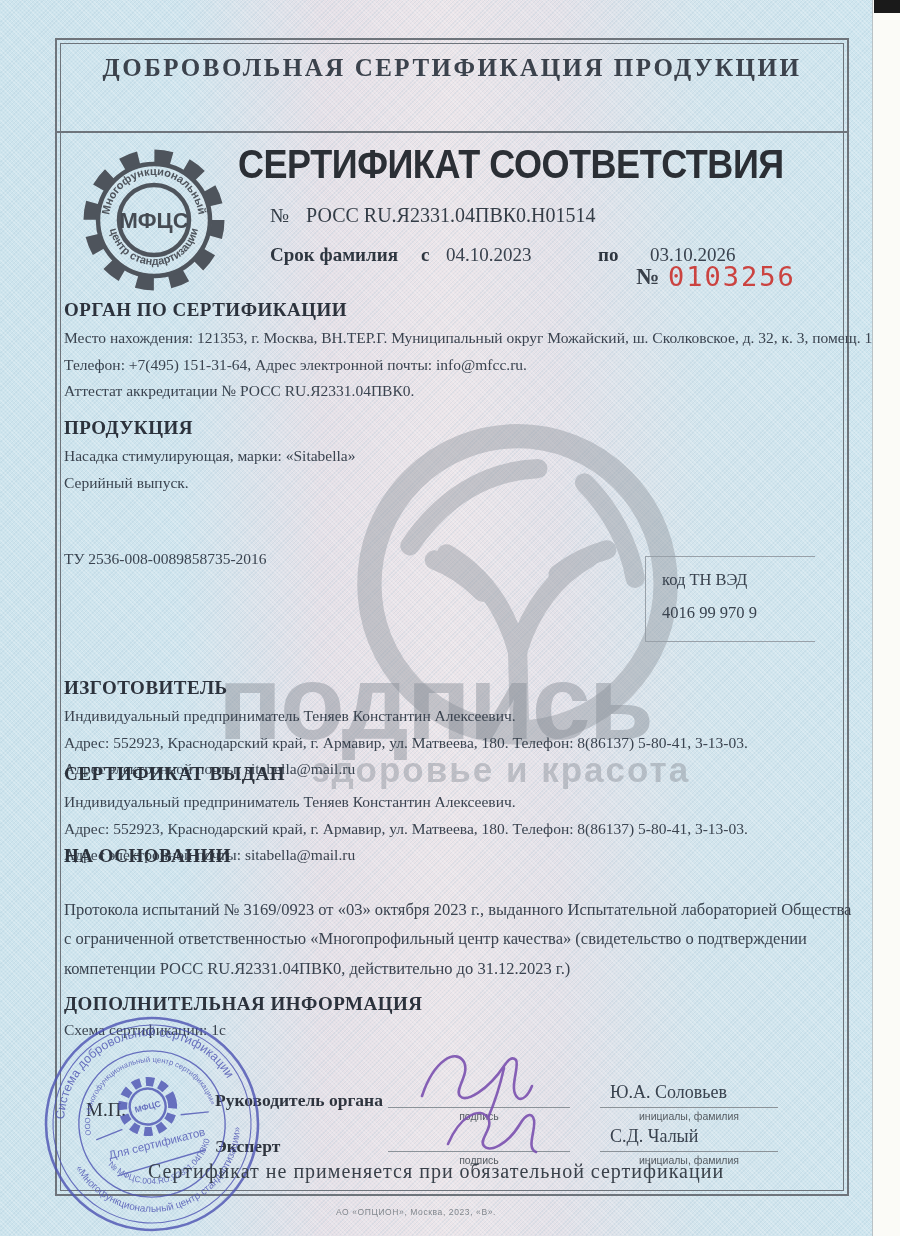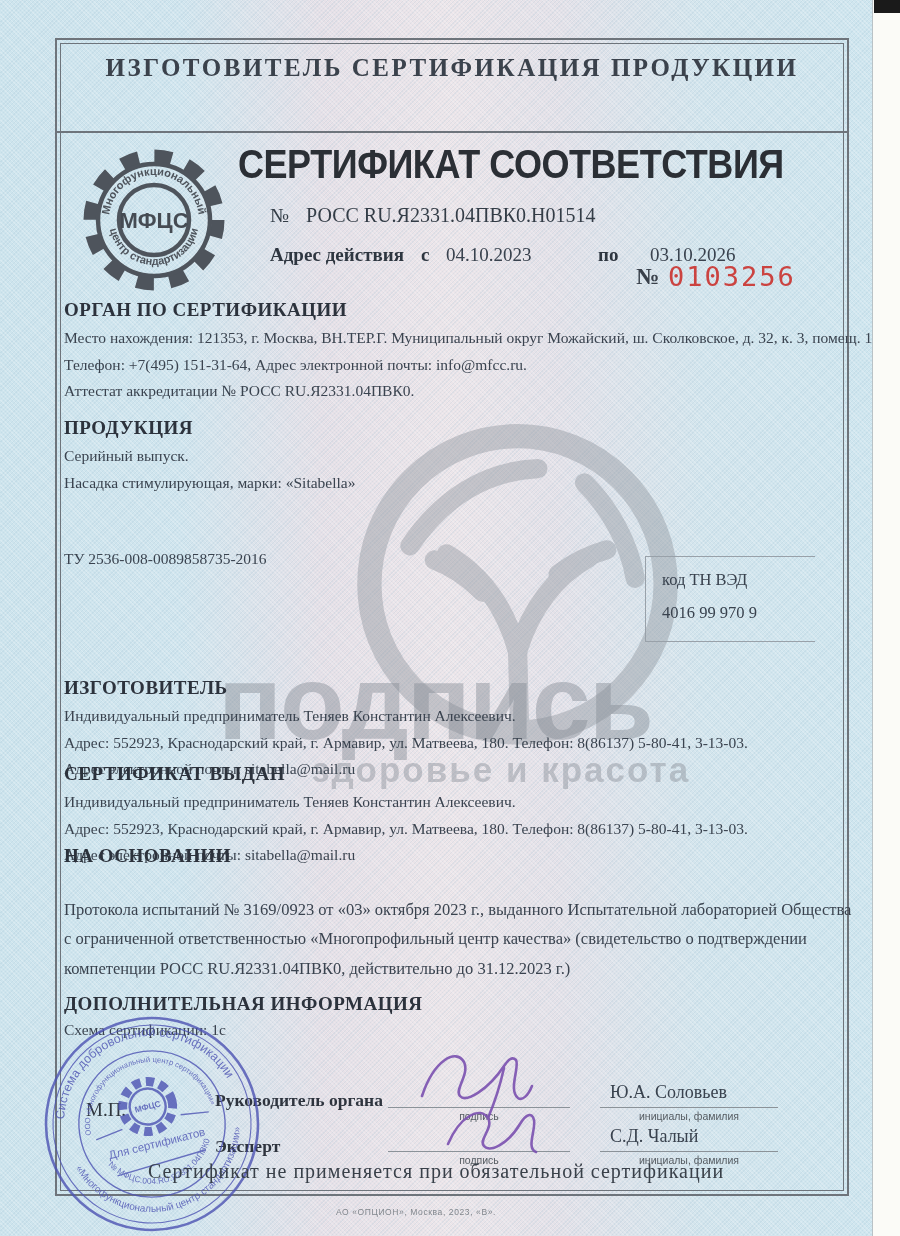--- a/index.html
+++ b/index.html
@@ -66,21 +66,21 @@
       </g>
     </g>
   </svg>
   <div class="wm-brand">подпись</div>
   <div class="wm-tag">здоровье и красота</div>
 
   <div class="frame">
     <div class="frame-inner"></div>
   </div>
 
-  <div class="banner">ИЗГОТОВИТЕЛЬ СЕРТИФИКАЦИЯ ПРОДУКЦИИ</div>
+  <div class="banner">ДОБРОВОЛЬНАЯ СЕРТИФИКАЦИЯ ПРОДУКЦИИ</div>
   <div class="sep"></div>
 
   <svg class="abs" style="left:70px;top:136px;width:168px;height:168px" viewBox="-84 -84 168 168">
     <defs>
       <path id="lgTop" d="M -45 0 A 45 45 0 0 1 45 0"></path>
       <path id="lgBot" d="M -45 0 A 45 45 0 0 0 45 0"></path>
     </defs>
     <g fill="none" stroke="#4e545c">
       <circle r="64" stroke-width="13" stroke-dasharray="17.5 16"></circle>
       <circle r="56" stroke-width="4.5"></circle>
@@ -93,42 +93,42 @@
       <textPath href="#lgBot" startOffset="50%" text-anchor="middle">центр стандартизации</textPath>
     </text>
     <text y="8" text-anchor="middle" font-size="22" font-weight="bold" fill="#454b53" font-family="Liberation Sans, sans-serif">МФЦС</text>
   </svg>
 
   <div class="main-title">СЕРТИФИКАТ СООТВЕТСТВИЯ</div>
   <div class="certno">
     <span>№</span>
     <span class="v">РОСС RU.Я2331.04ПВК0.Н01514</span>
   </div>
-  <span class="vlab" style="left:270px">Адрес действия</span>
+  <span class="vlab" style="left:270px">Срок фамилия</span>
   <span class="vlab" style="left:421px">с</span>
   <span class="vdate" style="left:446px">04.10.2023</span>
   <span class="vlab" style="left:598px">по</span>
   <span class="vdate" style="left:650px">03.10.2026</span>
   <span class="formno-sign">№</span>
   <span class="formno">0103256</span>
 
   <div class="sec" style="left:64px;top:299px;width:792px">
     <div class="sec-h">ОРГАН ПО СЕРТИФИКАЦИИ</div>
     <div class="sec-t">
       <div>Место нахождения: 121353, г. Москва, ВН.ТЕР.Г. Муниципальный округ Можайский, ш. Сколковское, д. 32, к. 3, помещ. 1/4</div>
       <div>Телефон: +7(495) 151-31-64, Адрес электронной почты: info@mfcc.ru.</div>
       <div>Аттестат аккредитации № РОСС RU.Я2331.04ПВК0.</div>
     </div>
   </div>
 
   <div class="sec" style="left:64px;top:417px;width:560px">
     <div class="sec-h">ПРОДУКЦИЯ</div>
     <div class="sec-t">
+      <div>Насадка стимулирующая, марки: «Sitabella»</div>
       <div>Серийный выпуск.</div>
-      <div>Насадка стимулирующая, марки: «Sitabella»</div>
     </div>
   </div>
 
   <div class="sec" style="left:64px;top:538px;width:580px">
     <div class="sec-t" style="margin-top:8px">
       <div>ТУ 2536-008-0089858735-2016</div>
     </div>
   </div>
   <div class="code-box" style="left:645px;top:556px;width:170px;height:86px">
     <div>код ТН ВЭД</div>

